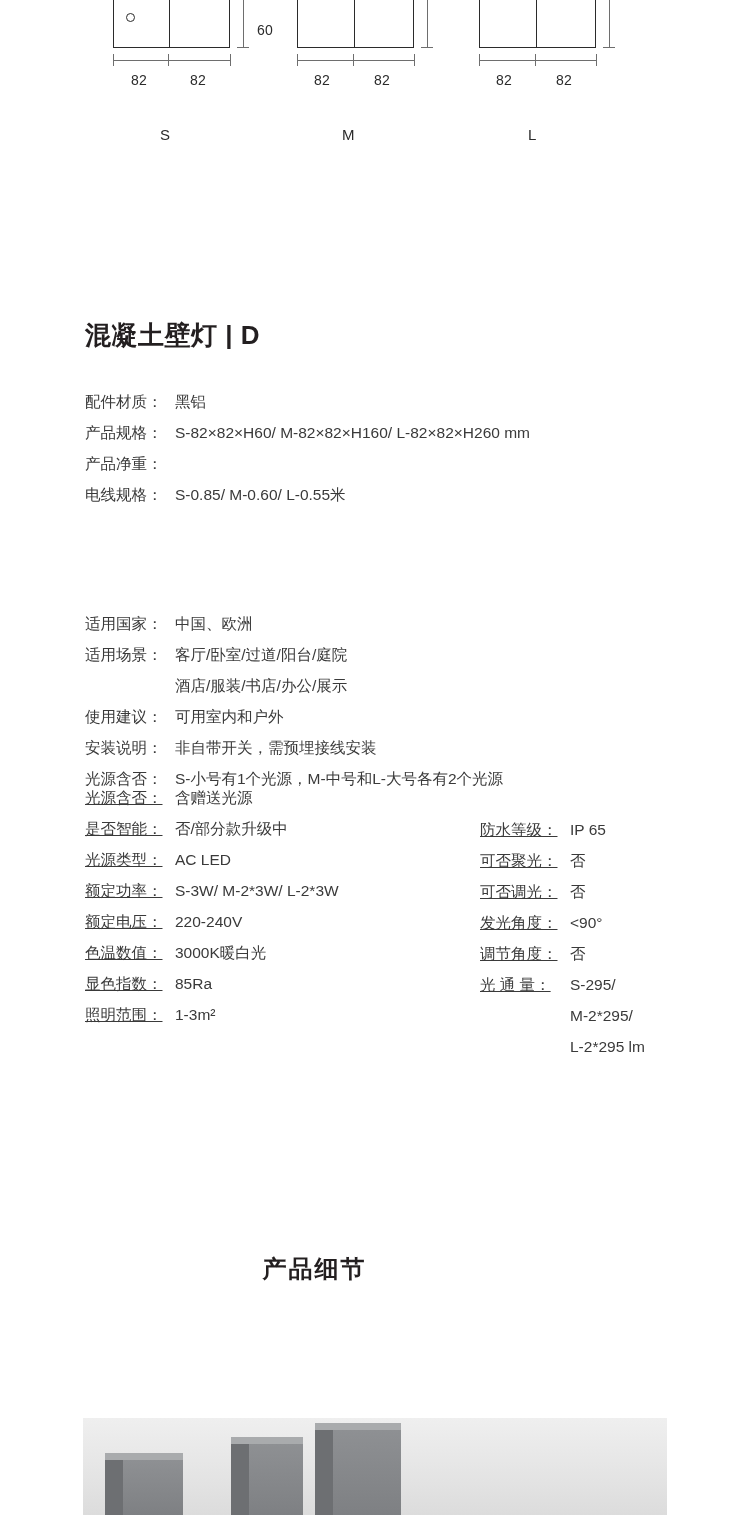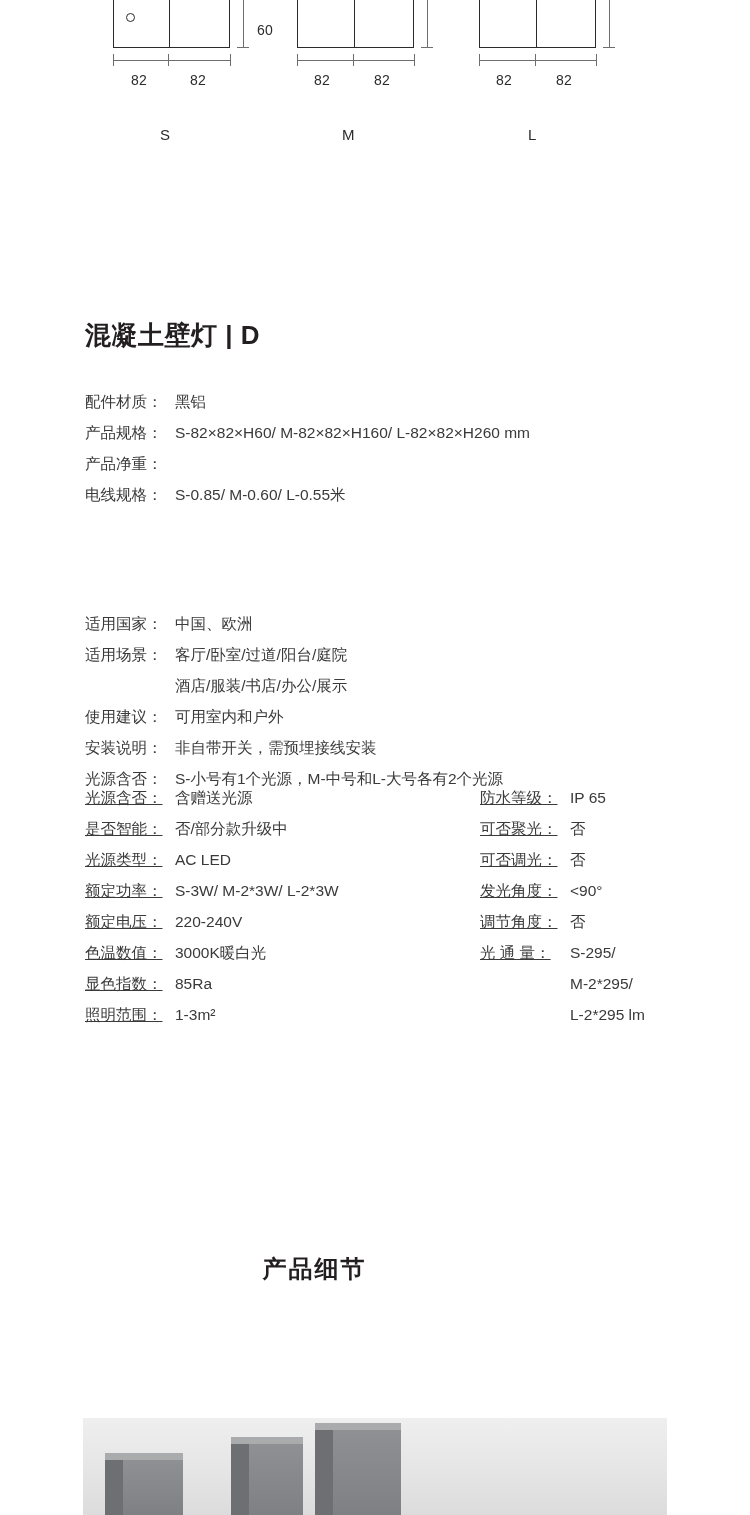--- a/index.html
+++ b/index.html
@@ -100,21 +100,21 @@
     color: #3a3a3a;
     margin-left: 4px;
   }
   .spec-cont {
     color: #3a3a3a;
   }
 
   #block-main { top: 226px; }
   #block-usage { top: 416px; margin-top: 32px; }
   #block-left { top: 622px; }
-  #block-right { left: 480px; top: 622px; }
+  #block-right { left: 480px; top: 654px; }
 
   .key-w1 { width: 86px; }
   .key-w2 { width: 86px; }
   .key-w3 { width: 86px; text-decoration: underline; }
 
   .indent-cont { padding-left: 90px; }
 
   
   .detail-heading {
     position: absolute;

